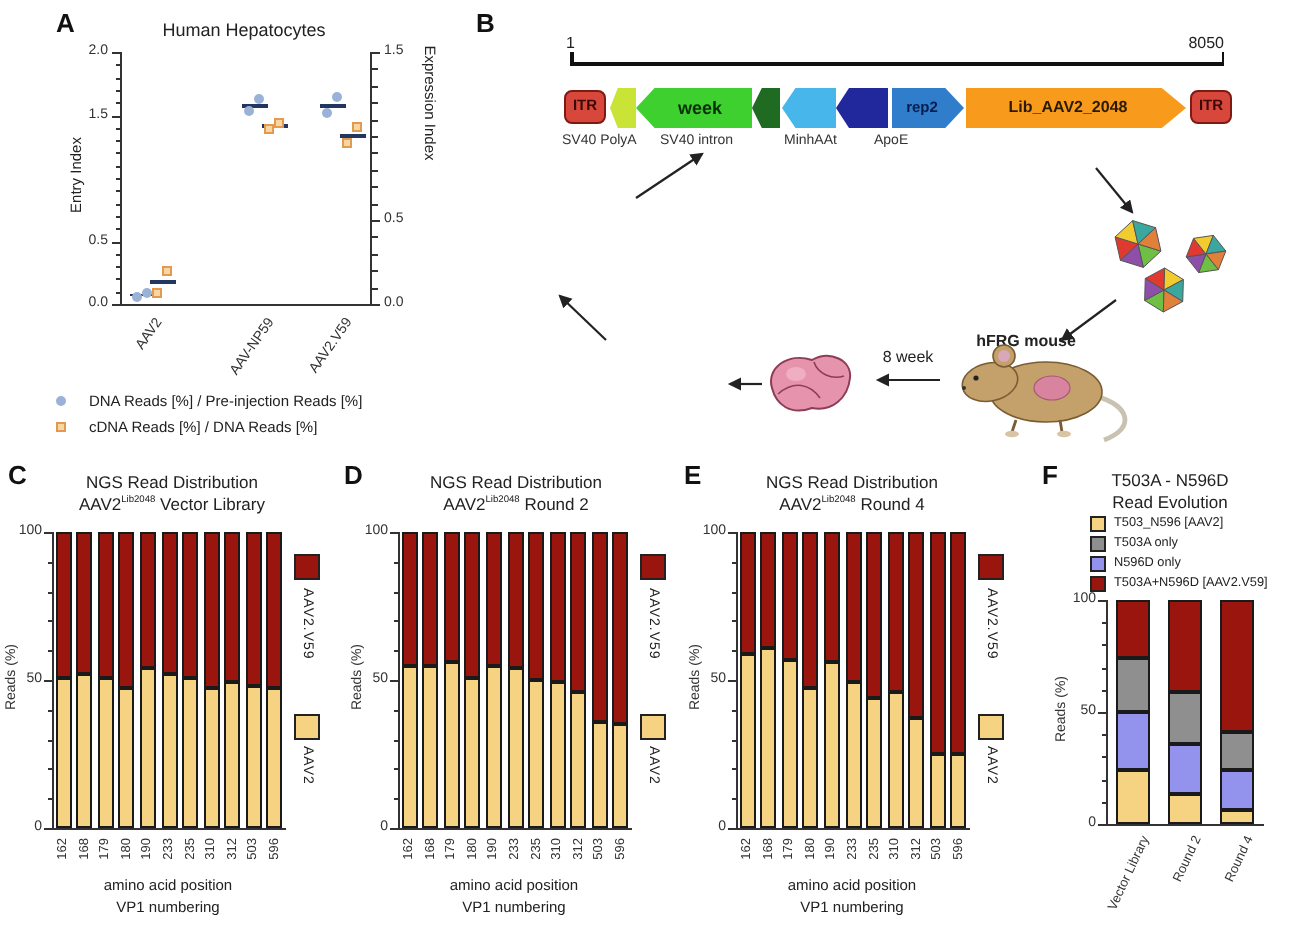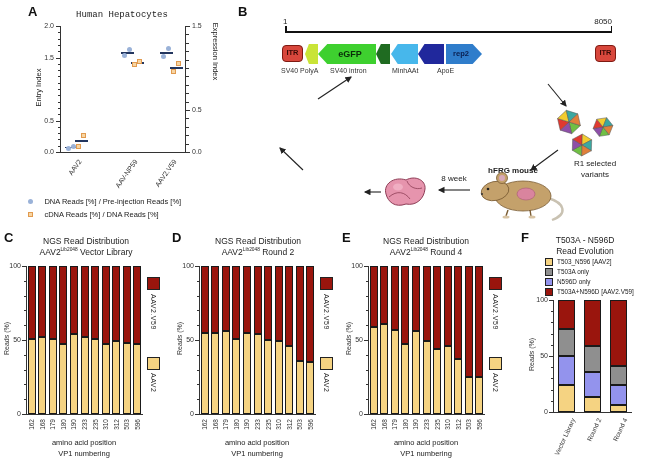--- a/index.html
+++ b/index.html
@@ -1,21 +1,21 @@
 <!DOCTYPE html>
 <html><head>
 <meta charset="utf-8">
 <style>
   html,body{margin:0;padding:0;background:#fff;}
   #fig{position:relative;width:650px;height:463px;background:#fff;overflow:hidden;
        font-family:"Liberation Sans","DejaVu Sans",sans-serif;color:#222;}
   .abs{position:absolute;}
   .letter{font-size:13px;font-weight:bold;color:#111;}
   .ttl{font-size:8.5px;color:#222;text-align:center;white-space:nowrap;}
-  .ttlA{font-size:9px;font-family:Liberation Mono, monospace;}
+  .ttlA{font-size:9px;}
   .small{font-size:7.5px;color:#222;white-space:nowrap;}
   .tiny{font-size:7px;color:#333;white-space:nowrap;}
   .vert-rl{writing-mode:vertical-rl;font-size:7px;color:#222;letter-spacing:0.5px;}
   .rot90{transform:rotate(-90deg);}
   .ctr{text-align:center;}
   sup{font-size:4.8px;}
   .seg{box-sizing:border-box;border:0.8px solid #1a1a1a;}
   .swatch{box-sizing:border-box;border:1px solid #222;}
 </style>
 </head>
@@ -39,36 +39,33 @@
 
   <div class="abs letter" style="left:238px;top:4px;">B</div>
   <div class="abs" style="left:283px;top:17px;font-size:8px;">1</div>
   <div class="abs" style="left:588px;top:17px;width:24px;text-align:right;font-size:8px;">8050</div>
   <div class="abs" style="left:285px;top:31px;width:327px;height:1.5px;background:#111;"></div>
   <div class="abs" style="left:285px;top:26px;width:1.5px;height:6px;background:#111;"></div>
   <div class="abs" style="left:610.5px;top:26px;width:1.5px;height:6px;background:#111;"></div>
 
   <div class="abs" style="left:282px;top:45px;width:21px;height:17px;background:#D8473C;border:1.6px solid #7E1A12;border-radius:4px;font-size:7.5px;font-weight:bold;color:#3A0A05;text-align:center;line-height:14px;box-sizing:border-box;">ITR</div>
   <div class="abs" style="left:305px;top:44px;width:13px;height:20px;background:#C9E437;clip-path:polygon(100% 0,30% 0,0 50%,30% 100%,100% 100%);"></div>
-  <div class="abs" style="left:318px;top:44px;width:58px;height:20px;background:#3ED02F;clip-path:polygon(100% 0,16% 0,0 50%,16% 100%,100% 100%);font-size:9px;font-weight:bold;color:#0A2E0A;text-align:center;line-height:20px;padding-left:6px;box-sizing:border-box;">eGFP</div>
+  <div class="abs" style="left:318px;top:44px;width:58px;height:20px;background:#3ED02F;clip-path:polygon(100% 0,16% 0,0 50%,16% 100%,100% 100%);font-size:9px;font-weight:bold;color:#0A2E0A;text-align:center;line-height:20px;padding-left:6px;box-sizing:border-box;">week</div>
   <div class="abs" style="left:376px;top:44px;width:14px;height:20px;background:#1F6B21;clip-path:polygon(100% 0,35% 0,0 50%,35% 100%,100% 100%);"></div>
   <div class="abs" style="left:391px;top:44px;width:27px;height:20px;background:#47B7EB;clip-path:polygon(100% 0,25% 0,0 50%,25% 100%,100% 100%);"></div>
   <div class="abs" style="left:418px;top:44px;width:26px;height:20px;background:#20289C;clip-path:polygon(100% 0,25% 0,0 50%,25% 100%,100% 100%);"></div>
   <div class="abs" style="left:446px;top:44px;width:36px;height:20px;background:#2F7DCB;clip-path:polygon(0 0,74% 0,100% 50%,74% 100%,0 100%);font-size:7.5px;font-weight:bold;color:#0A1E4E;text-align:center;line-height:20px;padding-right:6px;box-sizing:border-box;">rep2</div>
+  <div class="abs" style="left:483px;top:44px;width:110px;height:20px;background:#F89B1D;clip-path:polygon(0 0,89% 0,100% 50%,89% 100%,0 100%);font-size:8px;font-weight:bold;color:#2B1A00;text-align:center;line-height:20px;padding-right:8px;box-sizing:border-box;">Lib_AAV2_2048</div>
   <div class="abs" style="left:595px;top:45px;width:21px;height:17px;background:#D8473C;border:1.6px solid #7E1A12;border-radius:4px;font-size:7.5px;font-weight:bold;color:#3A0A05;text-align:center;line-height:14px;box-sizing:border-box;">ITR</div>
 
   <div class="abs tiny" style="left:281px;top:67px;">SV40 PolyA</div>
   <div class="abs tiny" style="left:330px;top:67px;">SV40 intron</div>
   <div class="abs tiny" style="left:392px;top:67px;">MinhAAt</div>
   <div class="abs tiny" style="left:437px;top:67px;">ApoE</div>
 
-  <div class="abs ctr" style="left:556px;top:158px;width:78px;font-size:8px;line-height:11px;">
-    <div>R1 selected</div>
-    <div>variants</div>
-  </div>
   <div class="abs ctr" style="left:478px;top:166px;width:70px;font-size:8px;font-weight:bold;">hFRG mouse</div>
   <div class="abs ctr" style="left:434px;top:174px;width:40px;font-size:8px;">8 week</div>
 
   <svg class="abs" style="left:230px;top:0;pointer-events:none;" width="420" height="228" viewBox="0 0 420 228">
     <defs>
       <marker id="ah" markerWidth="7" markerHeight="7" refX="5" refY="3" orient="auto">
         <path d="M0,0 L6,3 L0,6 Z" fill="#222"></path>
       </marker>
     </defs>
     <line x1="88" y1="99" x2="121" y2="77" stroke="#222" stroke-width="1.1" marker-end="url(#ah)"></line>

